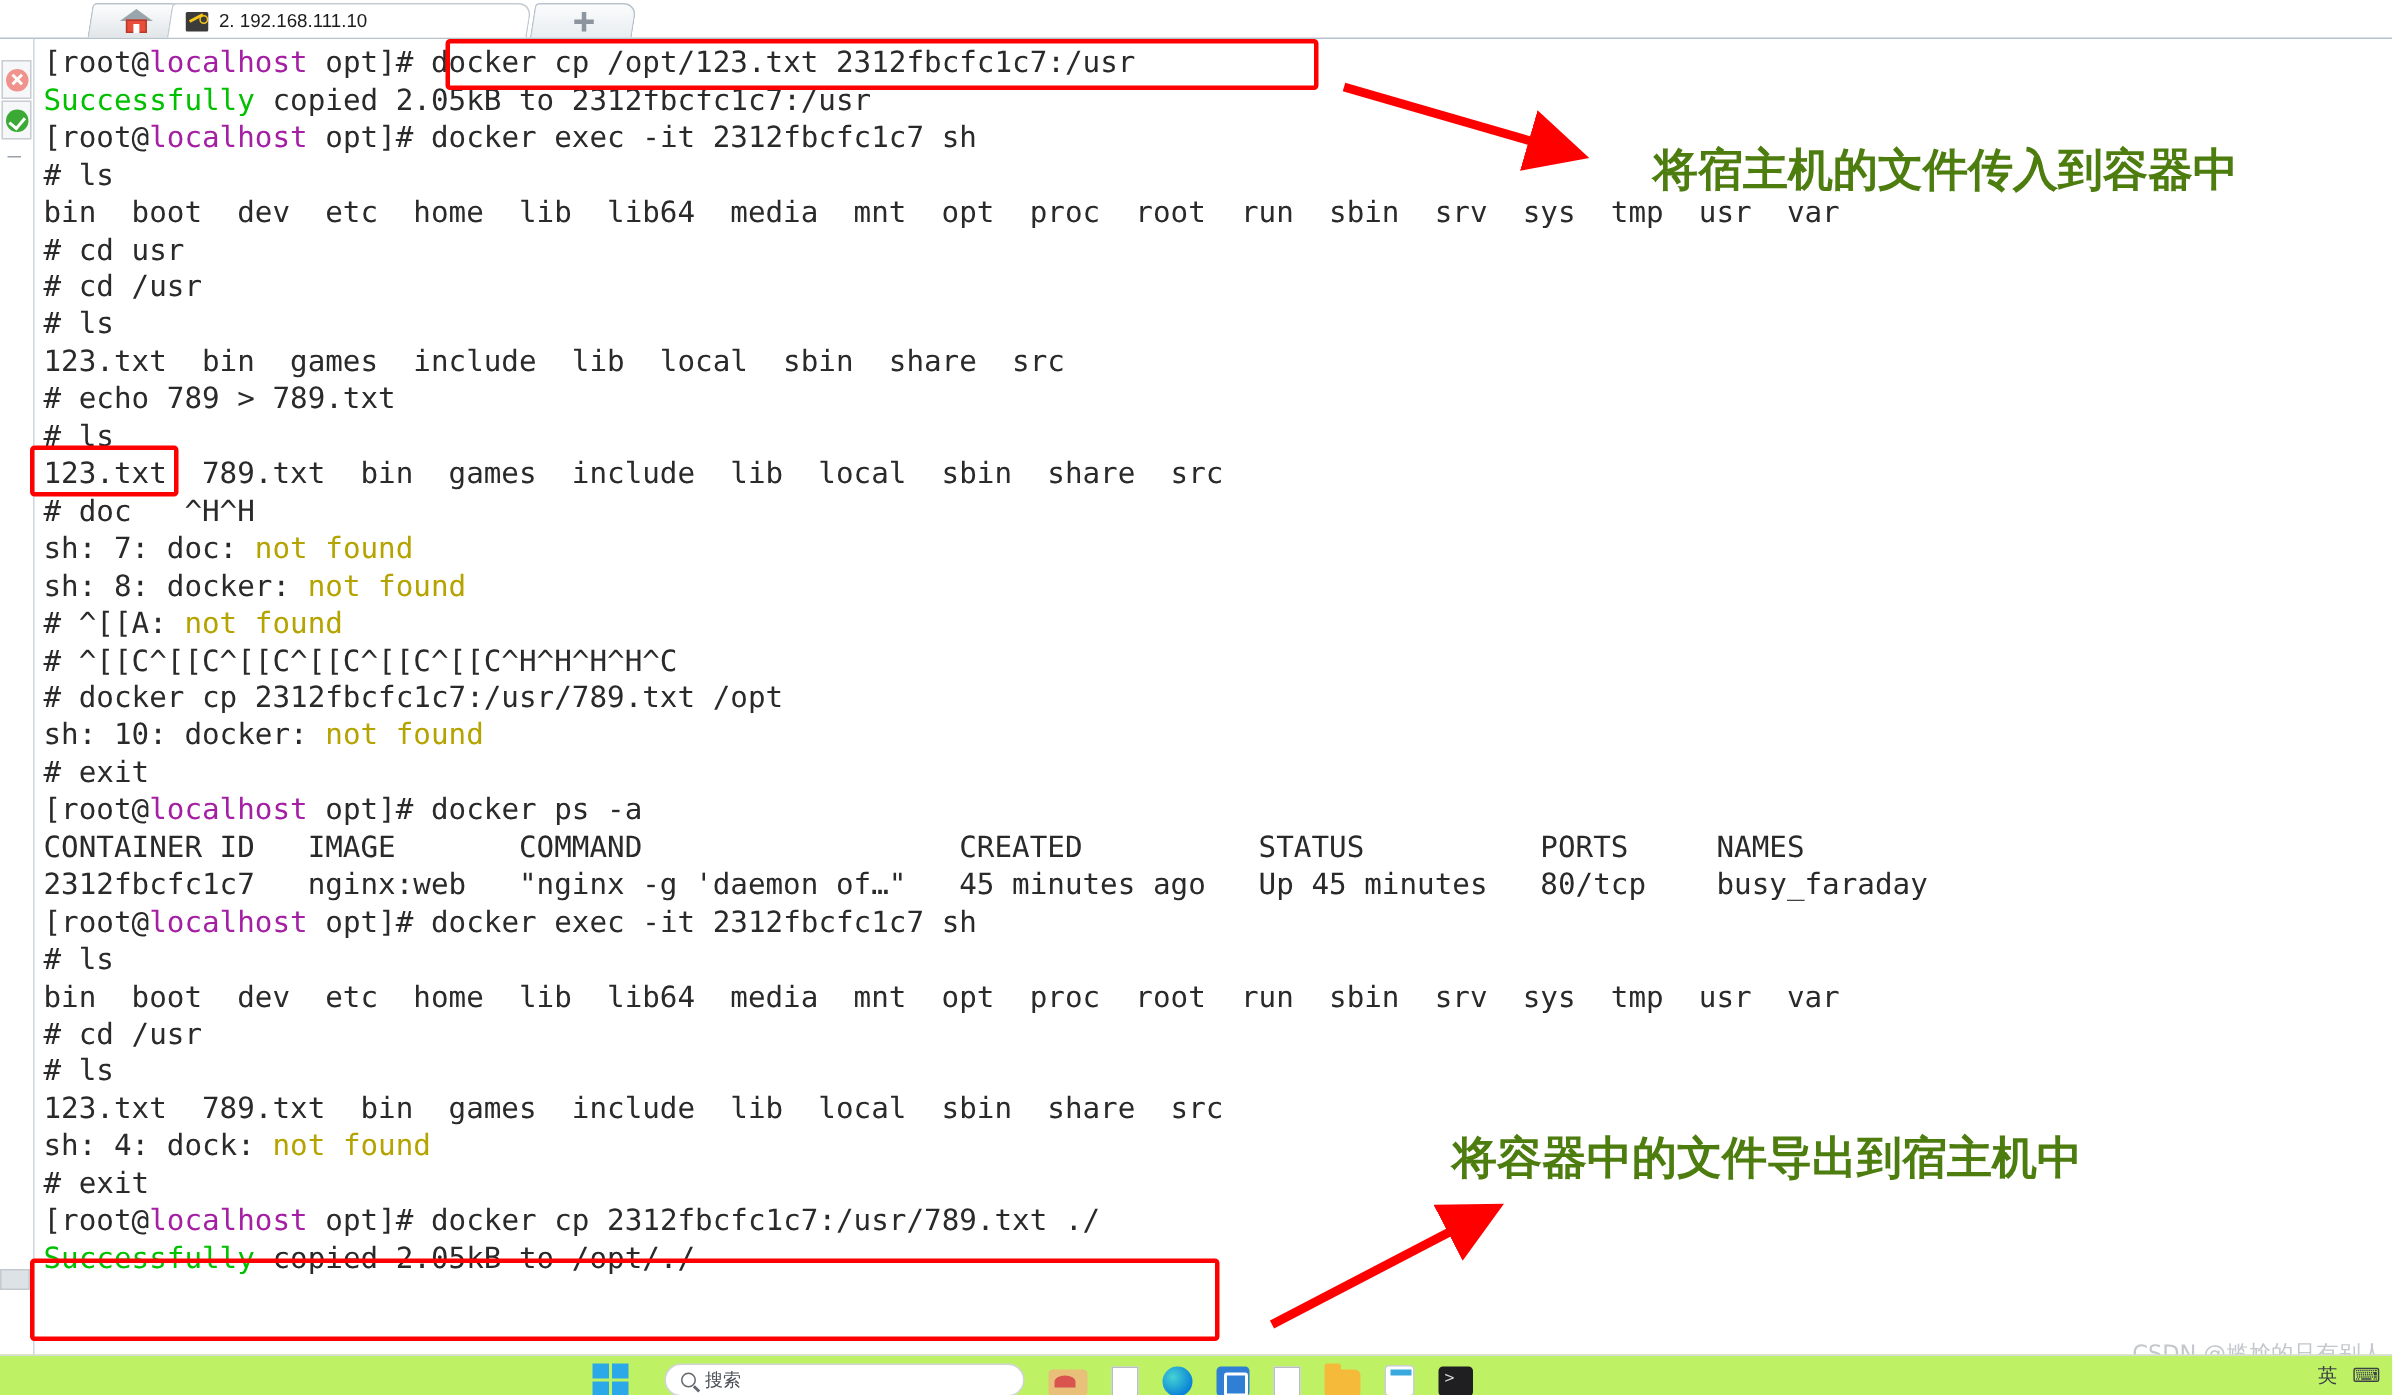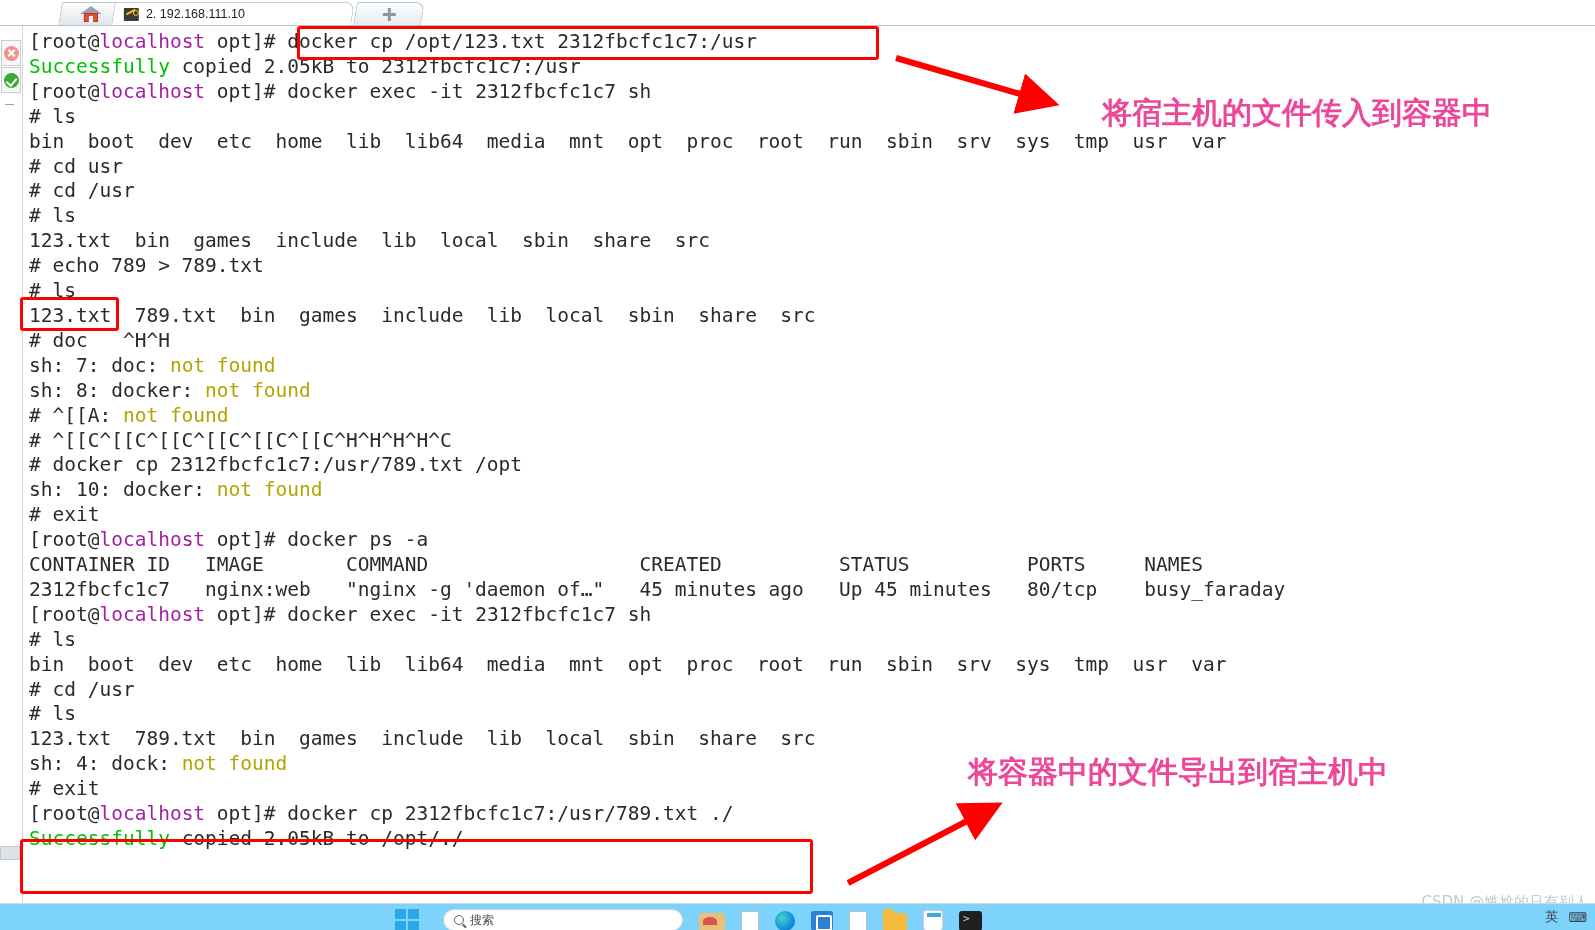--- a/index.html
+++ b/index.html
@@ -133,41 +133,41 @@
     position:absolute; border:3px solid #ff0000; border-radius:3px;
     pointer-events:none;
   }
   #redbox-cmd-in   { left:297px; top:26px;  width:582px; height:34px; }
   #redbox-123txt   { left:20px;  top:297px; width:99px;  height:34px; }
   #redbox-cmd-out  { left:20px;  top:839px; width:793px; height:55px; }
 
   .anno-text {
     position:absolute;
     font-family:"DejaVu Sans","Liberation Sans",sans-serif;
-    font-size: 30px; font-weight:700; color:#ec4899;
+    font-size: 30px; font-weight:700; color:#4d7c0f;
     white-space:nowrap;
   }
   #anno-in  { left:1102px; top:93px; }
   #anno-out { left:968px;  top:752px; }
 
   .arrow-svg { position:absolute; pointer-events:none; }
   #arrow-in-wrap  { left:880px; top:40px;  width:200px; height:80px; }
   #arrow-out-wrap { left:830px; top:790px; width:190px; height:100px; }
 
   
   #watermark {
     position:absolute; right:6px; top:893px;
     font-family:"DejaVu Sans","Liberation Sans",sans-serif;
     font-size:15px; color:#c4c8cc; white-space:nowrap;
   }
 
   
   #taskbar {
     position:absolute; left:0; top:903px; width:1595px; height:27px;
-    background:#7dd3fc; border-top:1px solid #d6dadd;
+    background:#bef264; border-top:1px solid #d6dadd;
     display:flex; align-items:center; overflow:hidden;
   }
   #taskbar-inner { position:absolute; left:395px; top:0; height:27px; display:flex; align-items:flex-end; gap:16px; }
   .tb-ico { width:26px; height:22px; position:relative; }
   .win-logo { display:grid; grid-template-columns:11px 11px; grid-template-rows:10px 10px; gap:2px; }
   .win-logo span { background:#2aa8e8; display:block; }
   #tb-search {
     margin-left:6px; width:240px; height:22px; background:#ffffff;
     border:1px solid #d0d4d8; border-radius:11px;
     display:flex; align-items:center; gap:6px; padding:0 10px;

